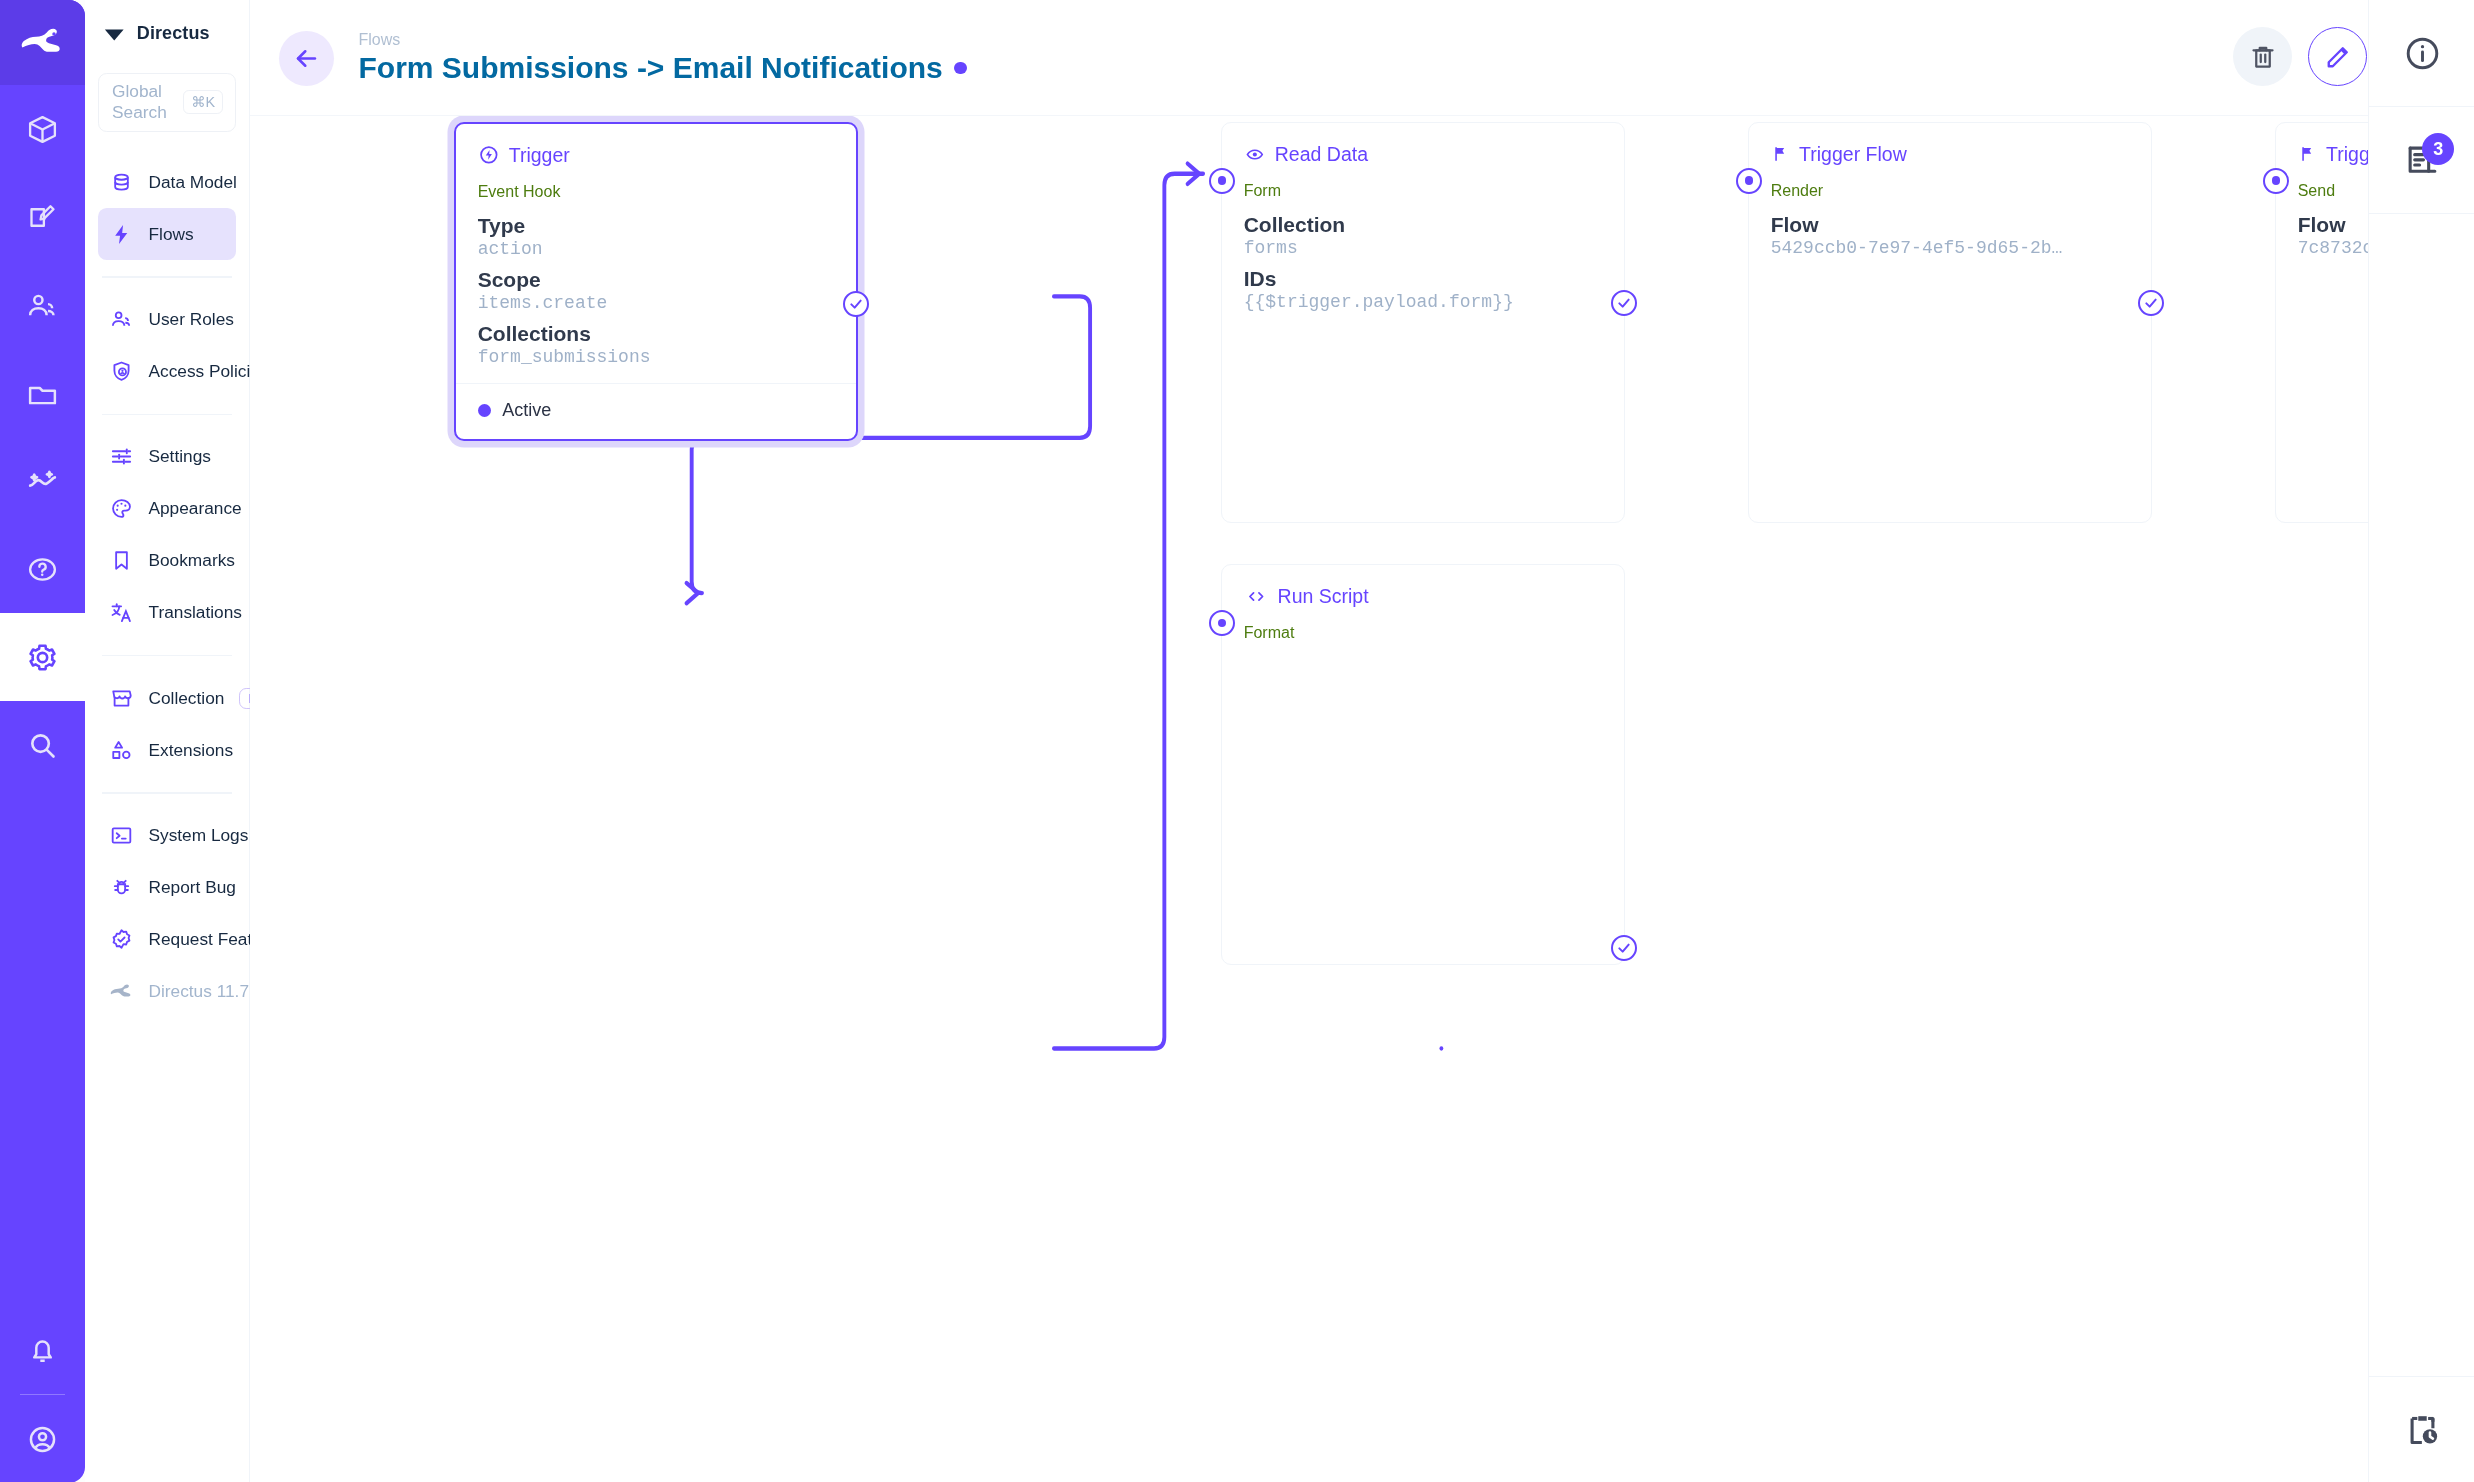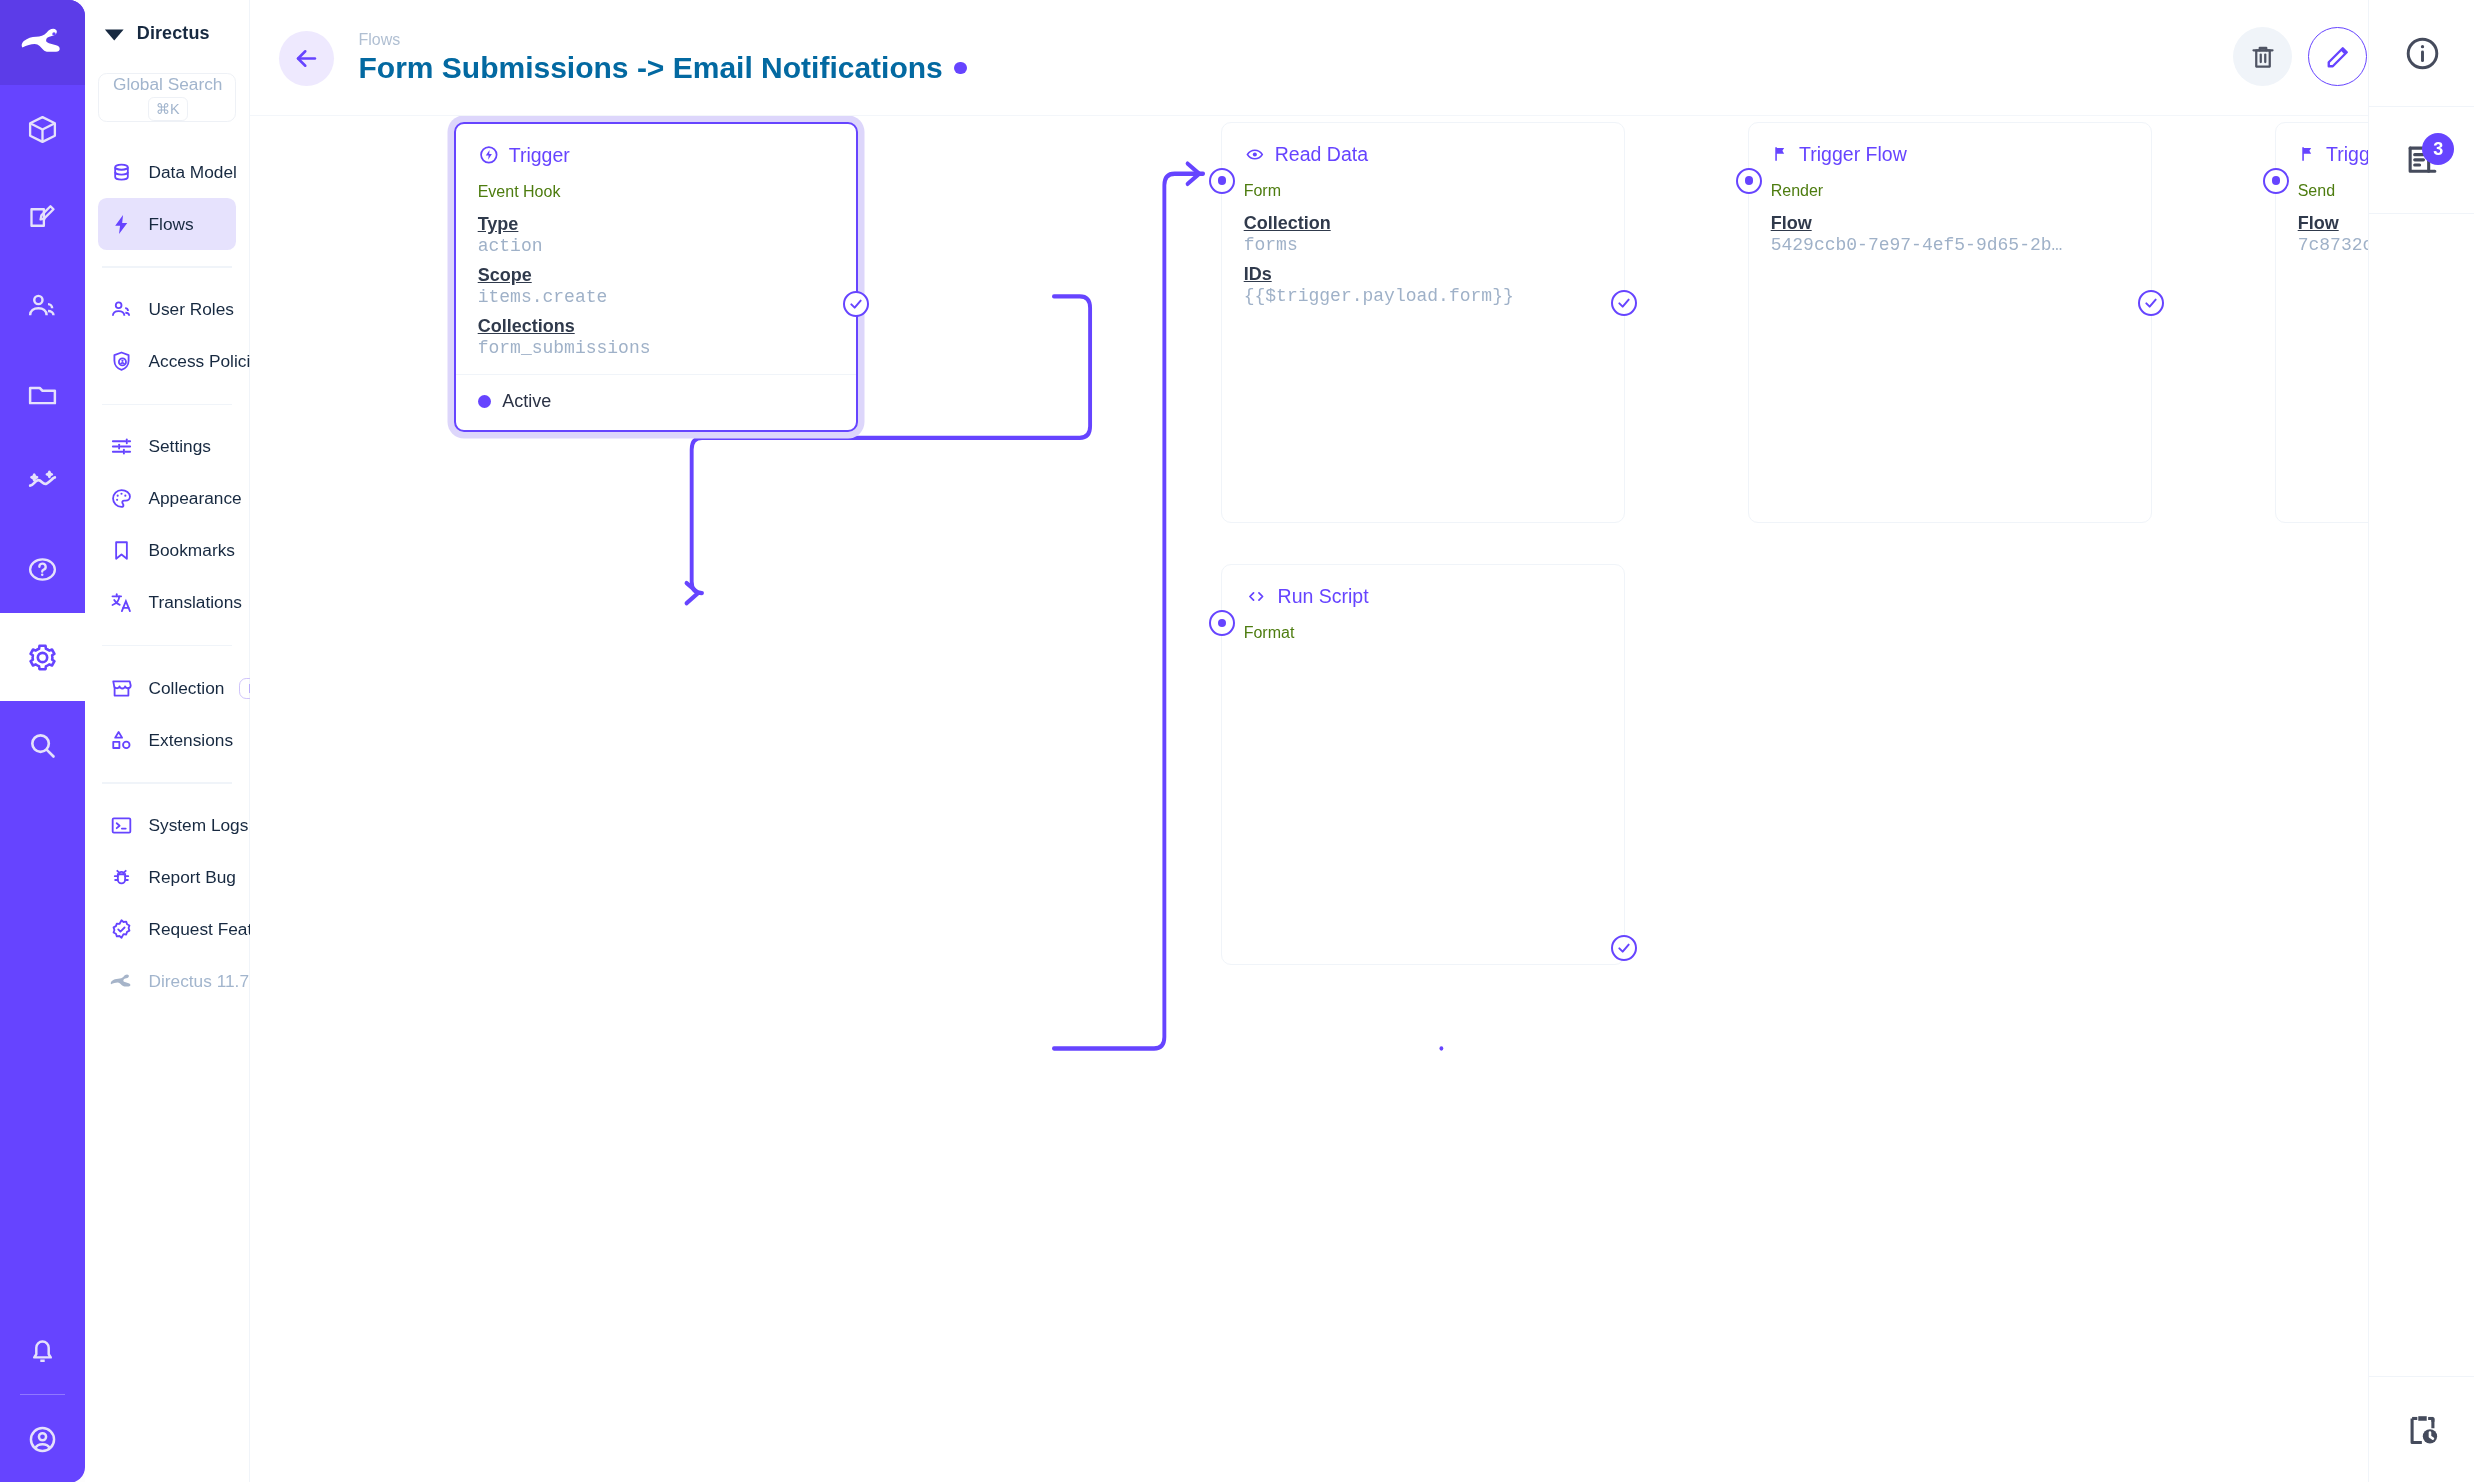--- a/index.html
+++ b/index.html
@@ -41,26 +41,25 @@
     width: 165px; flex: 0 0 165px;
     height: 1483px;
     background: #ffffff;
     border-right: 1.4px solid #f0f4f9;
     padding: 3px 13px;
     position: relative;
   }
   .sb-head { height: 61px; display:flex; align-items:center; gap:10px; padding-left: 4.3px; }
   .sb-head .title { font-size: 18px; font-weight: 600; color: #172940; letter-spacing: 0.1px; }
   .searchbox {
-    height: 49px; margin: 8.7px 0 24.5px 0;
+    height: 59px; margin: 8.7px 0 24.5px 0;
     border: 1.4px solid #eef1f6; border-radius: 8.7px;
     display: flex; align-items: center; justify-content: space-between;
     padding: 0 11.6px 0 13px;
     cursor: text;
-    flex-direction: column;
   }
   .searchbox .ph { color: #a2b5cd; font-size: 17.3px; }
   .kbd {
     border: 1.4px solid #eef1f6; border-radius: 5.8px;
     color: #a2b5cd; font-size: 14.4px;
     padding: 3.6px 7.2px; line-height: 1;
   }
   .nav-item {
     height: 52px; display:flex; align-items:center; gap: 14.4px;
     padding: 0 11.6px; border-radius: 8.7px; cursor: pointer;
@@ -106,21 +105,21 @@
     border-radius: 10px;
     width: 404px;
   }
   .node.selected {
     border: 2.2px solid #6644ff;
     box-shadow: 0 0 0 6.5px #ddd6fb;
   }
   .node-body { padding: 20px 21.7px 0 21.7px; }
   .node-title { display:flex; align-items:center; gap: 9.4px; font-size: 19.5px; font-weight: 400; color:#6644ff; margin-bottom: 16px; }
   .node-sub { font-size: 16px; color: #4d7c0f; margin-bottom: 13px; }
-  .fld-label { font-size: 18px; font-weight: 700; color:#303a4c; margin-top: 8.7px; text-decoration: underline; }
+  .fld-label { font-size: 21px; font-weight: 700; color:#303a4c; margin-top: 8.7px; }
   .fld-value { font-size: 18px; color:#9fb1c8; font-family: "Liberation Mono", monospace; margin-top: 1.4px; }
   .node-footer { margin-top: 16px; border-top: 1.4px solid #f0f4f9; padding: 16px 21.7px 17.3px 21.7px; display:flex; align-items:center; gap:11.6px; }
   .node-footer .adot { width: 13px; height: 13px; border-radius:50%; background:#6644ff; }
   .node-footer .atxt { font-size: 18px; color:#2b3245; }
 
   .port {
     position: absolute; width: 26px; height: 26px; border-radius: 50%;
     border: 2.2px solid #6644ff; background:#fff;
     display:flex; align-items:center; justify-content:center;
     z-index: 5; cursor: pointer;

